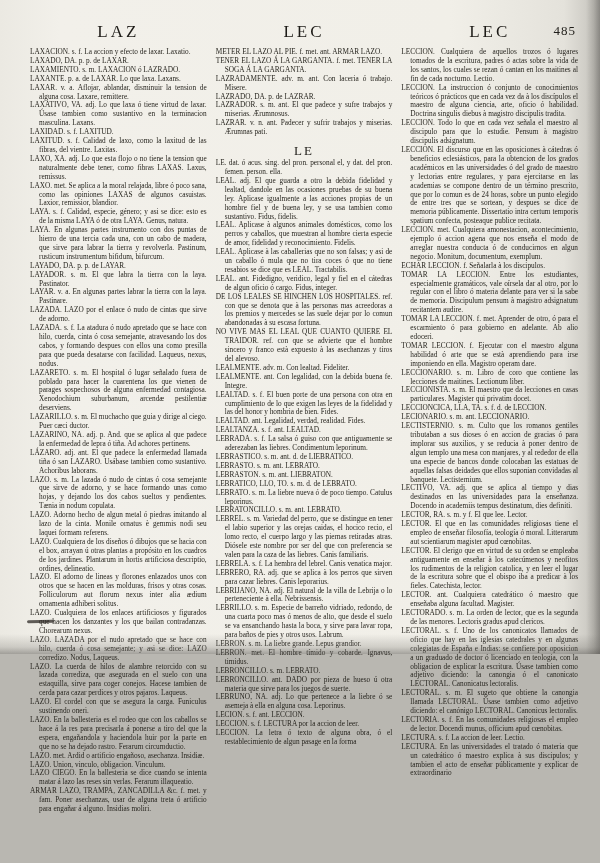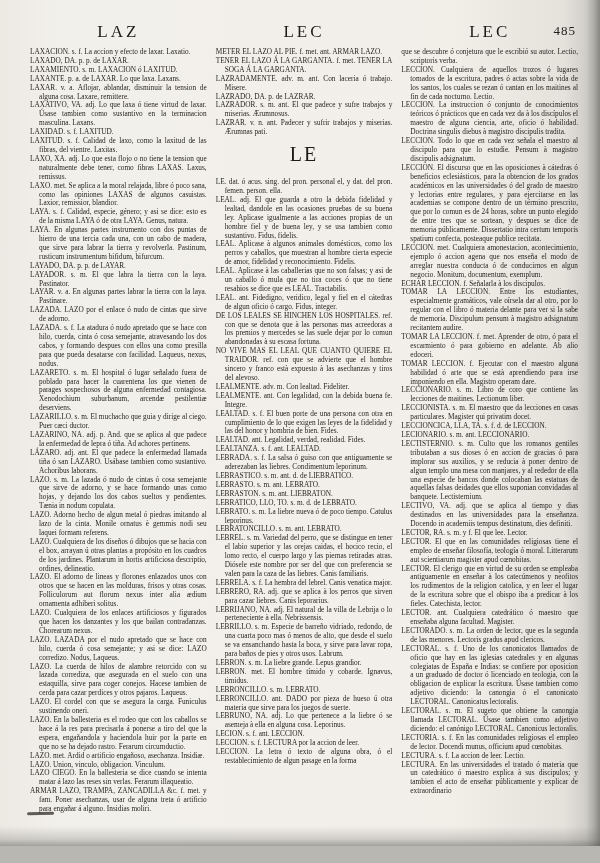--- a/index.html
+++ b/index.html
@@ -2,21 +2,21 @@
 <html><head>
 <meta charset="utf-8">
 <style>
   html, body { margin:0; padding:0; }
   body {
     width:600px; height:863px; overflow:hidden;
     background:#b9b7b1;
     font-family:"Liberation Serif","DejaVu Serif",serif;
   }
   .page {
-    position:relative; width:600px; height:846px;
+    position:relative; width:600px; height:654px;
     background:linear-gradient(90deg,#ebe9e2 0%,#f2f0ea 10%,#f1efe8 75%,#e4e2db 94%,#c2c0ba 100%);
   }
   .edge-right {
     position:absolute; top:0; right:0; width:14px; height:100%;
     background:linear-gradient(90deg, rgba(120,118,112,0) 0%, rgba(110,108,102,0.28) 55%, rgba(80,78,74,0.5) 100%);
     pointer-events:none;
   }
   .edge-bottom {
     position:absolute; left:0; bottom:0; width:100%; height:20px;
     background:linear-gradient(180deg, rgba(120,118,112,0) 0%, rgba(105,103,98,0.25) 65%, rgba(78,76,72,0.48) 100%);
@@ -34,41 +34,41 @@
   .colhead {
     margin:0 0 6px 0; text-align:center;
     font-size:17px; font-weight:normal; letter-spacing:3px; color:#1d1b17;
   }
   .colhead-row { position:relative; }
   .pagenum {
     position:absolute; right:2px; top:1px;
     font-size:13px; letter-spacing:1px; color:#201e1a;
   }
   .midhead {
-    margin:6px 0 12px 0; text-align:center;
-    font-size:20px; font-weight:normal; letter-spacing:2px; color:#1d1b17;
+    margin:6px 0 0 0; text-align:center;
+    font-size:13px; font-weight:normal; letter-spacing:2px; color:#1d1b17;
   }
   .entry {
     margin:0; font-size:7.3px; line-height:8.9px;
     text-align:justify; color:#27251f;
     padding-left:9px; text-indent:-9px;
   }
 </style>
 </head>
 <body>
 
 <div class="page">
   <div class="columns">
 
     <section class="col">
       <h1 class="colhead">LAZ</h1>
       <div class="entries">
           <p class="entry">LAXACION. s. f. La accion y efecto de laxar. Laxatio.</p>
           <p class="entry">LAXADO, DA. p. p. de LAXAR.</p>
-          <p class="entry">LAXAMIENTO. s. m. LAXACION ó LAXITUD.</p>
+          <p class="entry">LAXAMIENTO. s. m. LAXACION ó LAZRADO.</p>
           <p class="entry">LAXANTE. p. a. de LAXAR. Lo que laxa. Laxans.</p>
           <p class="entry">LAXAR. v. a. Aflojar, ablandar, disminuir la tension de alguna cosa. Laxare, remittere.</p>
           <p class="entry">LAXATIVO, VA. adj. Lo que laxa ó tiene virtud de laxar. Úsase tambien como sustantivo en la terminacion masculina. Laxans.</p>
           <p class="entry">LAXIDAD. s. f. LAXITUD.</p>
           <p class="entry">LAXITUD. s. f. Calidad de laxo, como la laxitud de las fibras, del vientre. Laxitas.</p>
           <p class="entry">LAXO, XA. adj. Lo que esta flojo o no tiene la tension que naturalmente debe tener, como fibras LAXAS. Laxus, remissus.</p>
           <p class="entry">LAXO. met. Se aplica a la moral relajada, libre ó poco sana, como las opiniones LAXAS de algunos casuistas. Laxior, remissior, blandior.</p>
           <p class="entry">LAYA. s. f. Calidad, especie, género; y asi se dice: esto es de la misma LAYA ó de otra LAYA. Genus, natura.</p>
           <p class="entry">LAYA. En algunas partes instrumento con dos puntas de hierro de una tercia cada una, con un cabo de madera, que sirve para labrar la tierra y revolverla. Pastinum, rusticum instrumentum bifidum, bifurcum.</p>
           <p class="entry">LAYADO, DA. p. p. de LAYAR.</p>
@@ -142,21 +142,20 @@
           <p class="entry">LECCION. La letra ó texto de alguna obra, ó el restablecimiento de algun pasage en la forma</p>
         </div>
     </section>
 
     <section class="col">
       <div class="colhead-row">
         <h1 class="colhead">LEC</h1>
         <span class="pagenum">485</span>
       </div>
       <div class="entries">
-          <p class="entry">que se descubre ó conjetura que le escribió su autor. Lectio, scriptoris verba.</p>
           <p class="entry">LECCION. Cualquiera de aquellos trozos ó lugares tomados de la escritura, padres ó actas sobre la vida de los santos, los cuales se rezan ó cantan en los maitines al fin de cada nocturno. Lectio.</p>
           <p class="entry">LECCION. La instruccion ó conjunto de conocimientos teóricos ó prácticos que en cada vez da à los discípulos el maestro de alguna ciencia, arte, oficio ó habilidad. Doctrina singulis diebus à magistro discipulis tradita.</p>
           <p class="entry">LECCION. Todo lo que en cada vez señala el maestro al discipulo para que lo estudie. Pensum à magistro discipulis adsignatum.</p>
           <p class="entry">LECCION. El discurso que en las oposiciones à cátedras ó beneficios eclesiásticos, para la obtencion de los grados académicos en las universidades ó del grado de maestro y lectorias entre regulares, y para ejercitarse en las academias se compone dentro de un término prescrito, que por lo comun es de 24 horas, sobre un punto elegido de entre tres que se sortean, y despues se dice de memoria públicamente. Dissertatio intra certum temporis spatium confecta, posteaque publice recitata.</p>
           <p class="entry">LECCION. met. Cualquiera amonestacion, acontecimiento, ejemplo ó accion agena que nos enseña el modo de arreglar nuestra conducta ó de conducirnos en algun negocio. Monitum, documentum, exemplum.</p>
           <p class="entry">ECHAR LECCION. f. Señalarla à los discipulos.</p>
           <p class="entry">TOMAR LA LECCION. Entre los estudiantes, especialmente gramáticos, vale oírsela dar al otro, por lo regular con el libro ó materia delante para ver si la sabe de memoria. Discipulum pensum à magistro adsignatum recitantem audire.</p>
           <p class="entry">TOMAR LA LECCION. f. met. Aprender de otro, ó para el escarmiento ó para gobierno en adelante. Ab alio edoceri.</p>
           <p class="entry">TOMAR LECCION. f. Ejecutar con el maestro alguna habilidad ó arte que se està aprendiendo para irse imponiendo en ella. Magistro operam dare.</p>
           <p class="entry">LECCIONARIO. s. m. Libro de coro que contiene las lecciones de maitines. Lectionum liber.</p>

